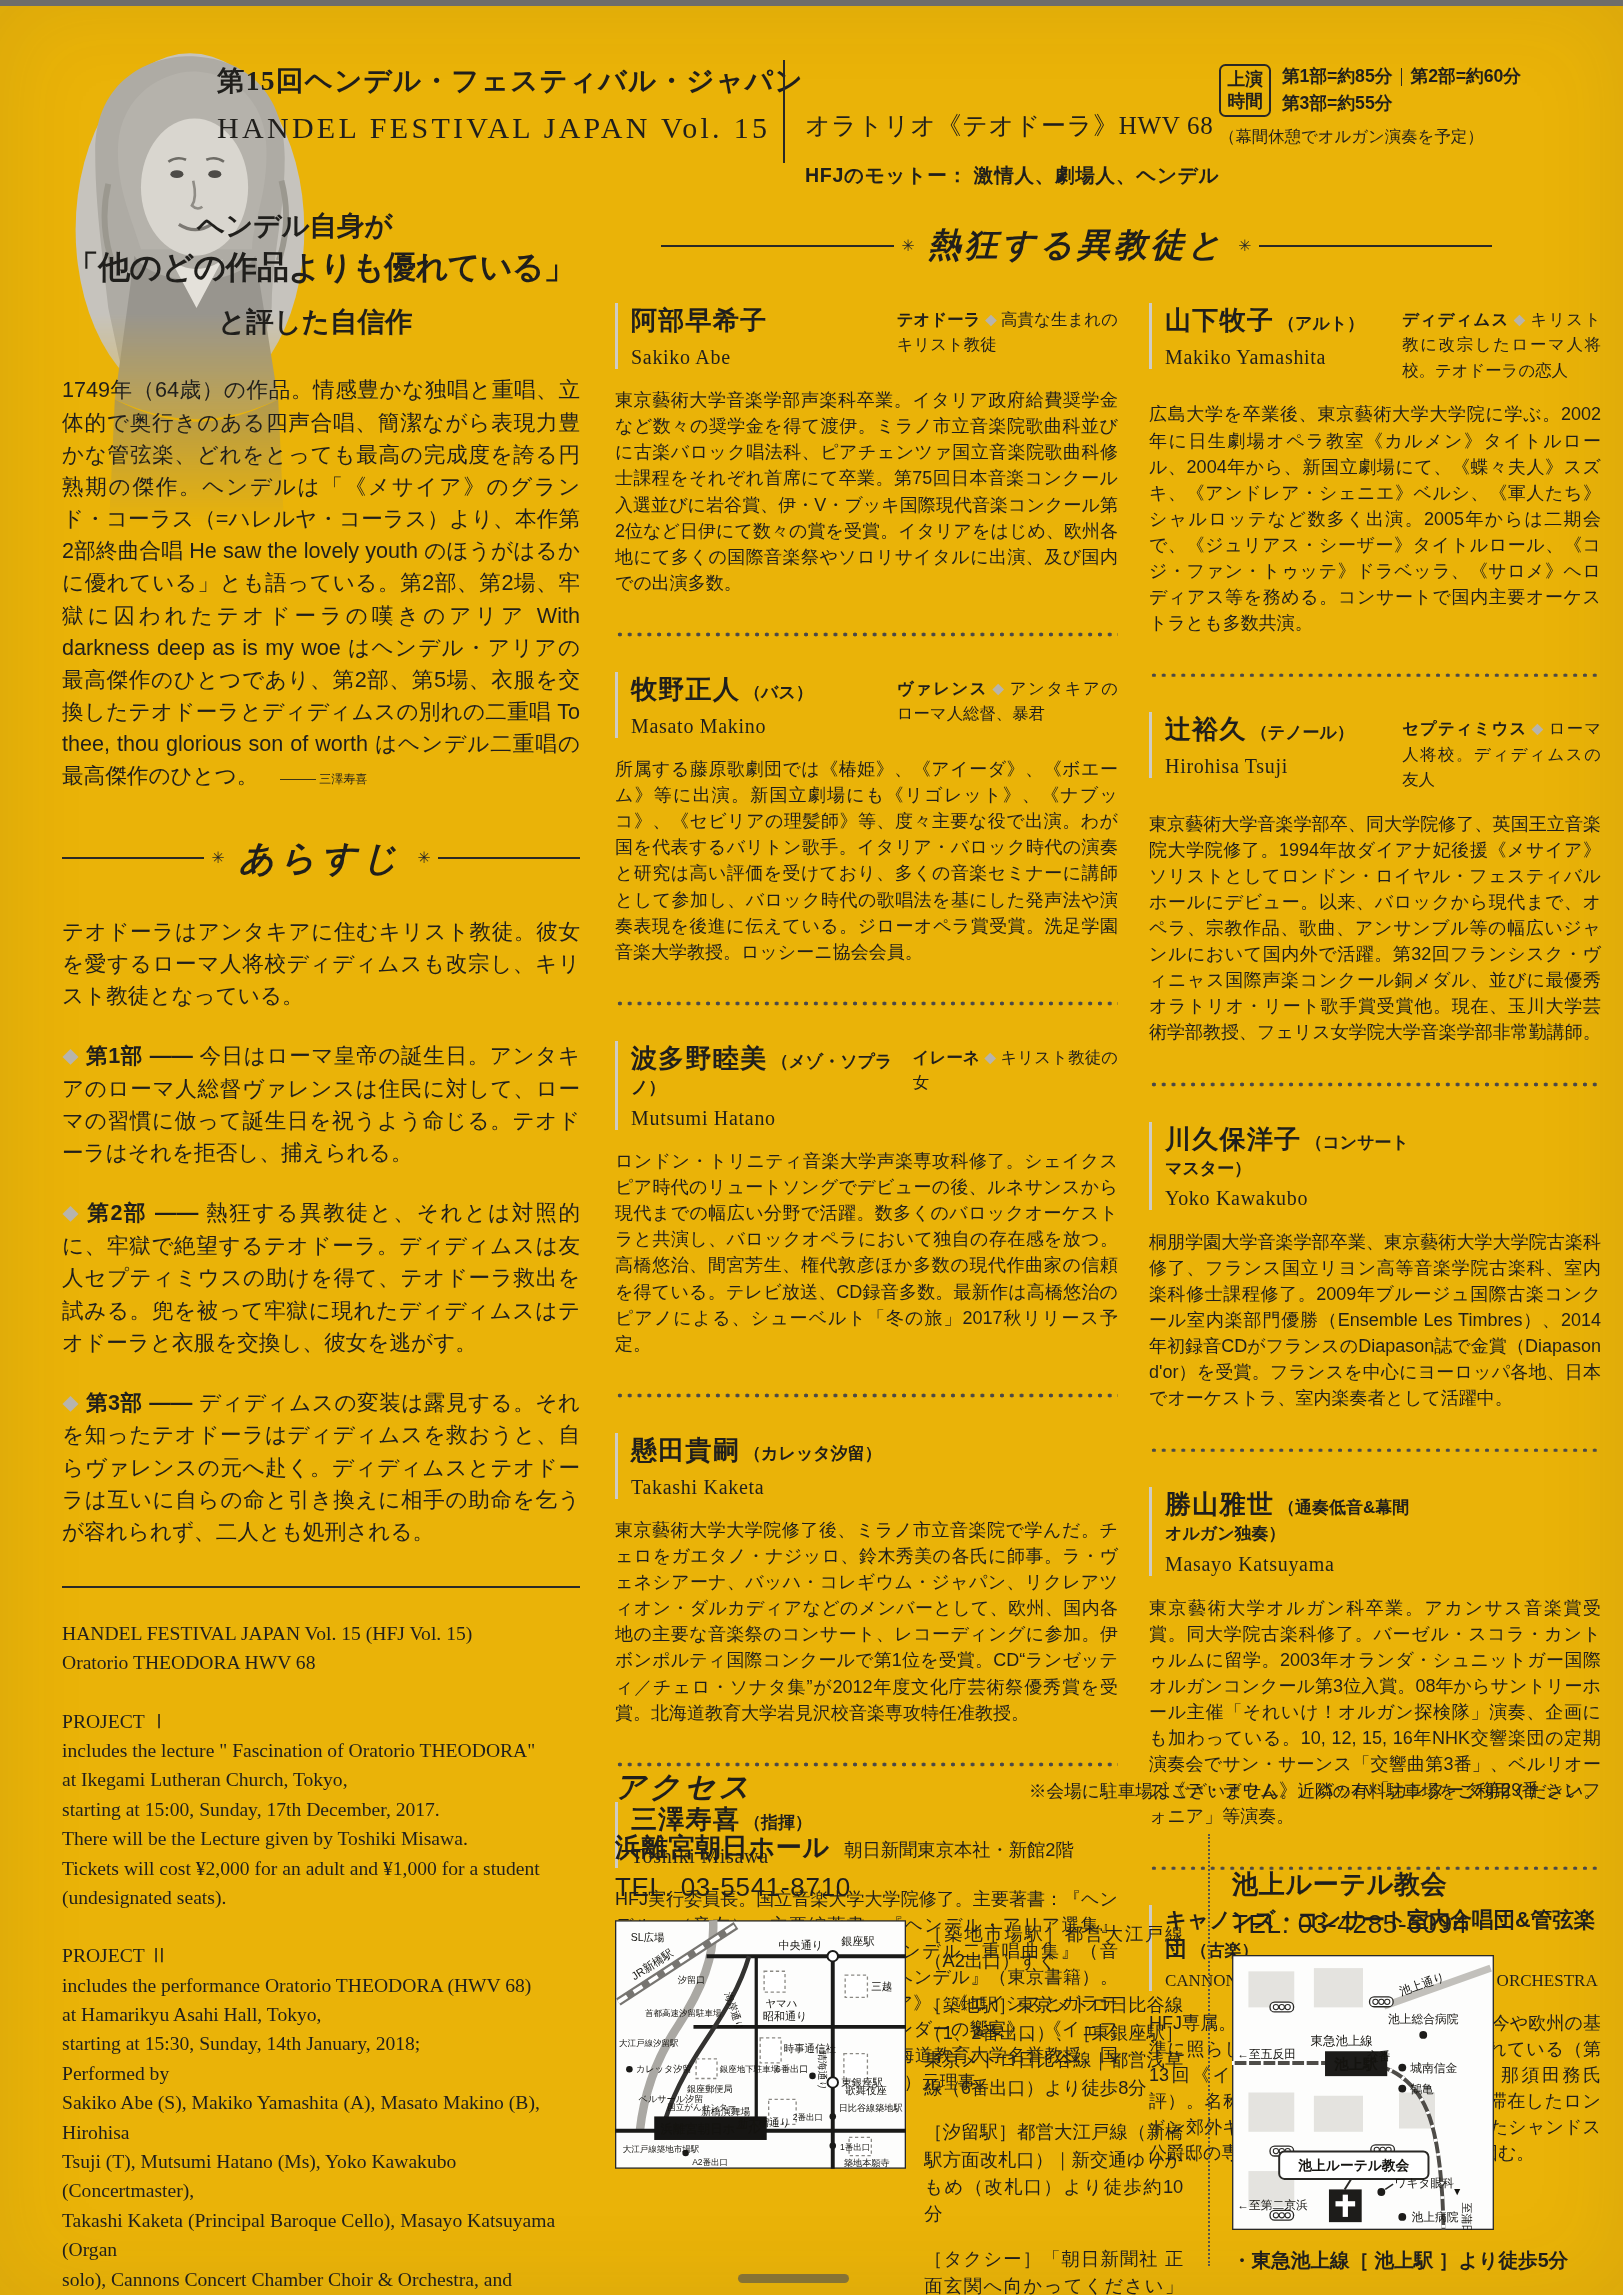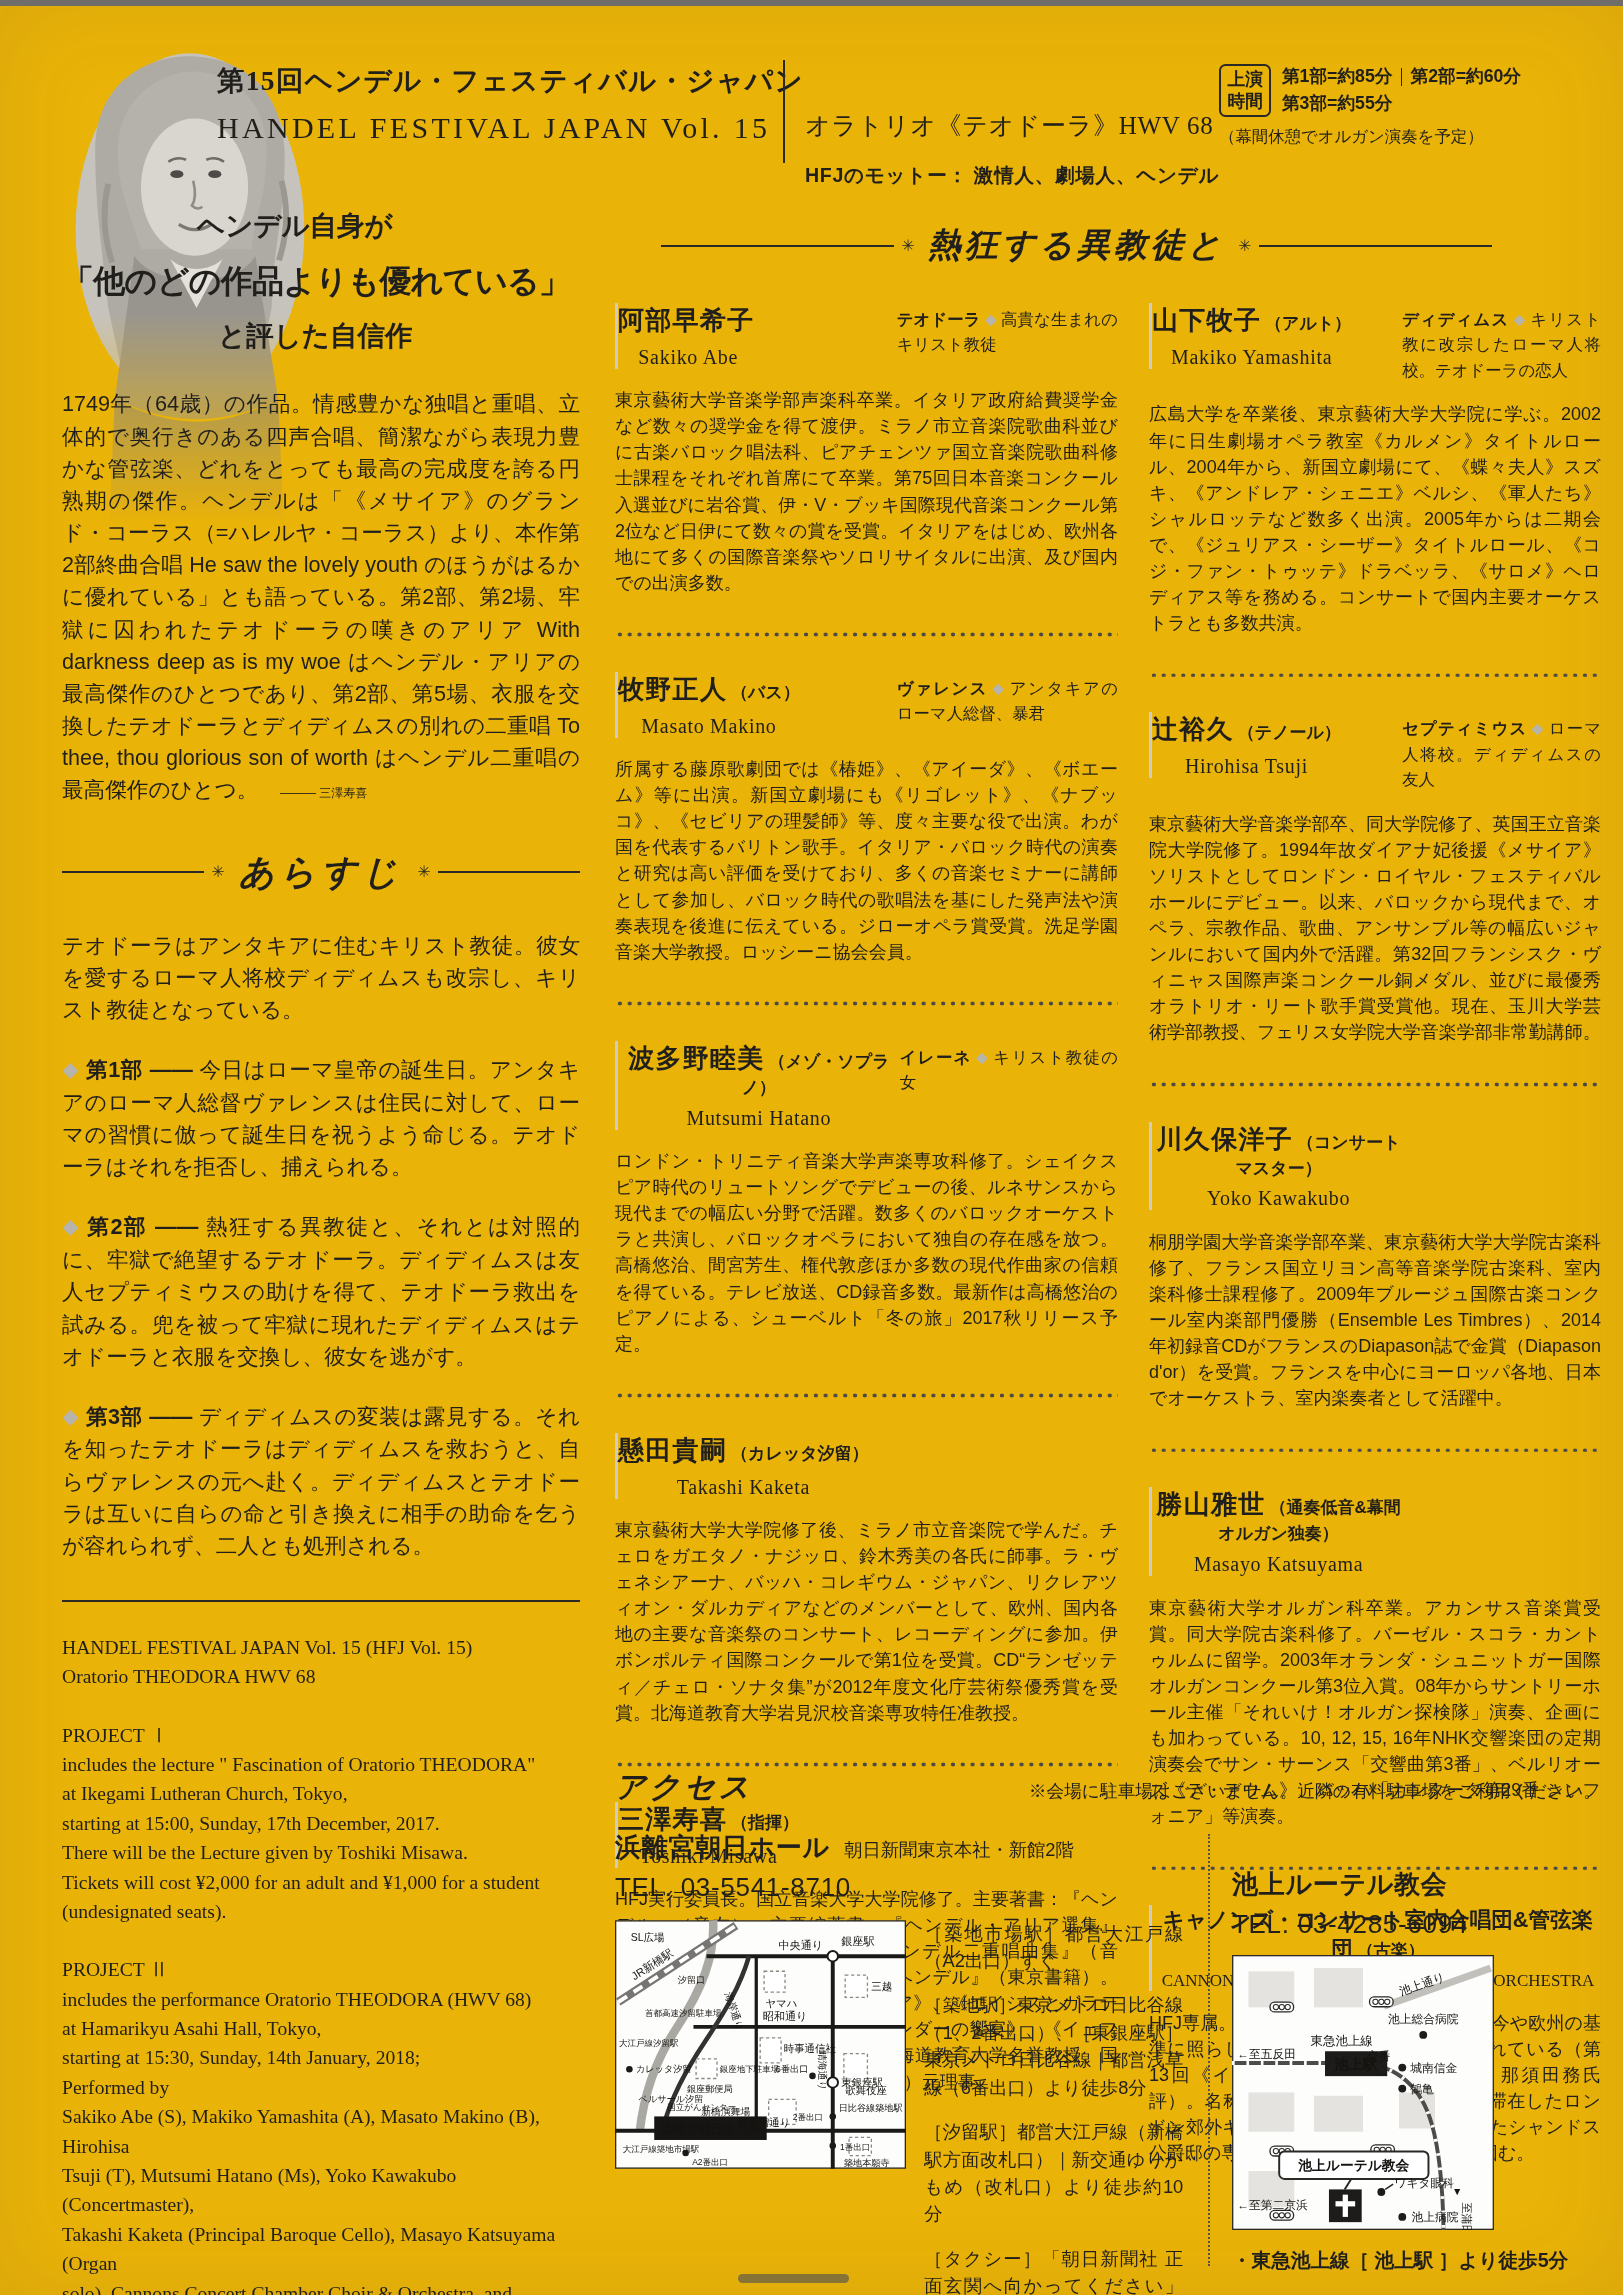--- a/index.html
+++ b/index.html
@@ -30,21 +30,21 @@
           font-size:17.7px;line-height:1.25;text-align:center;flex:0 0 auto;}
   .rt-parts{margin-left:10.5px;font-weight:bold;font-size:17.7px;line-height:1.55;}
   .rt-l1{display:flex;align-items:center;}
   .rt-vbar{display:inline-block;height:18.3px;border-left:1.3px solid #2a2926;margin:0 8.5px;}
   .rt-note{font-size:16.4px;margin-top:7.9px;letter-spacing:0;}
 
   
   #col-left{position:absolute;left:62px;top:208px;width:518px;}
   .catch{position:relative;z-index:2;font-family:"Liberation Serif",serif;font-weight:bold;}
   .catch1{font-size:27.5px;margin-left:135px;}
-  .catch2{font-size:32px;margin-top:16px;letter-spacing:-0.7px;}
+  .catch2{font-size:32px;margin-top:2px;letter-spacing:-0.7px;text-align:center;}
   .catch3{font-size:27.5px;margin-left:156px;margin-top:14.4px;}
   .intro{font-size:21.6px;line-height:1.49;text-align:justify;margin:34px 0 0;position:relative;z-index:2;}
   .credit{font-size:12px;}
   .sec-head{display:flex;align-items:center;gap:7.9px;margin:42px 0 34px;}
   .sec-head .rule{flex:1;height:2px;background:#2a2926;}
   .orn{font-size:15.7px;color:#2a2926;line-height:1;}
   .orn::before{content:"✳";}
   .sec-word{font-family:"Liberation Serif",serif;font-style:italic;font-weight:bold;
             font-size:35px;letter-spacing:5.2px;padding:0 6.5px;}
   .syn{font-size:21.6px;line-height:1.5;text-align:justify;margin:0 0 27.5px;}
@@ -60,21 +60,21 @@
   #profiles{position:absolute;left:615px;top:223px;width:986px;}
   .prof-head{display:flex;align-items:center;gap:7.9px;width:831px;margin-left:46px;}
   .prof-head .rule{flex:1;height:2px;background:#2a2926;}
   .prof-word{font-family:"Liberation Serif",serif;font-style:italic;font-weight:bold;
              font-size:33px;letter-spacing:3.9px;padding:0 5.2px;}
   .prof-cols{display:flex;gap:31px;margin-top:22px;}
   .pcol-c{width:503px;}
   .pcol-r{width:452px;}
   .profile{padding:13px 0 14.4px;}
   .p-head{display:flex;justify-content:space-between;align-items:flex-start;}
-  .p-nameblk{border-left:3.9px solid #cfccc5;flex:0 0 auto;max-width:56%;text-align:center;}
+  .p-nameblk{border-left:3.9px solid #cfccc5;padding-left:13px;flex:0 0 auto;max-width:56%;}
   .p-name{font-weight:bold;font-size:26px;letter-spacing:1.3px;}
   .p-name-sm{font-weight:bold;font-size:21.6px;letter-spacing:0;}
   .p-voice{font-weight:bold;font-size:17px;margin-left:3.9px;}
   .p-romaji{font-family:"Liberation Serif",serif;font-size:20px;margin-top:7.9px;letter-spacing:0.7px;}
   .p-romaji-sm{font-family:"Liberation Serif",serif;font-size:17px;margin-top:7.9px;letter-spacing:0;}
   .p-role{width:44%;font-size:16.4px;line-height:1.55;padding-top:3.9px;text-align:justify;}
   .p-role .dia{font-size:12.4px;margin:0 3.9px;}
   .p-bio{font-size:18px;line-height:1.45;text-align:justify;margin:18.3px 0 0;}
 
   

